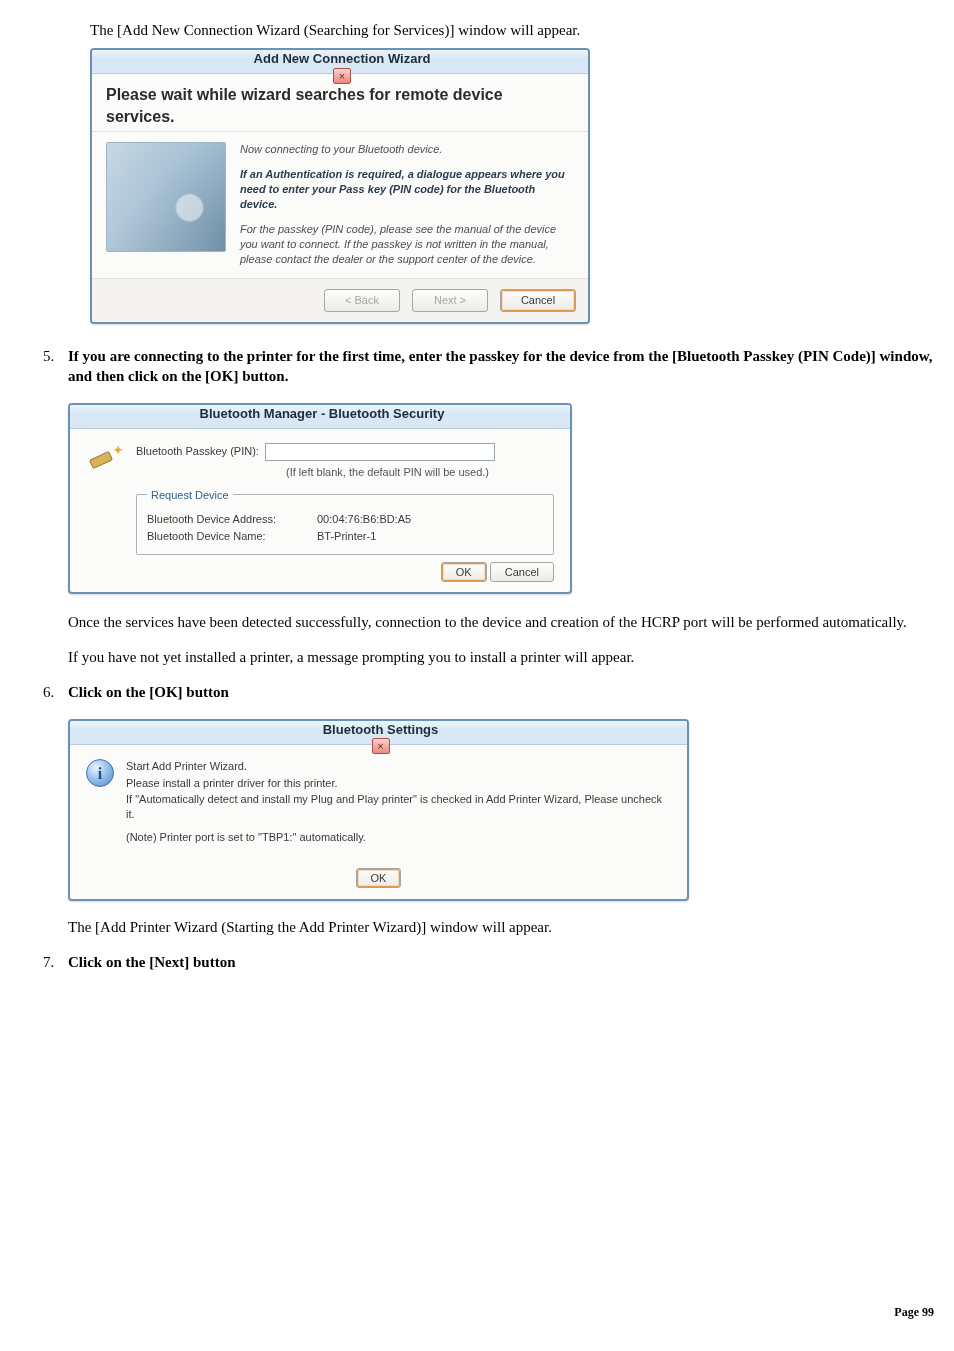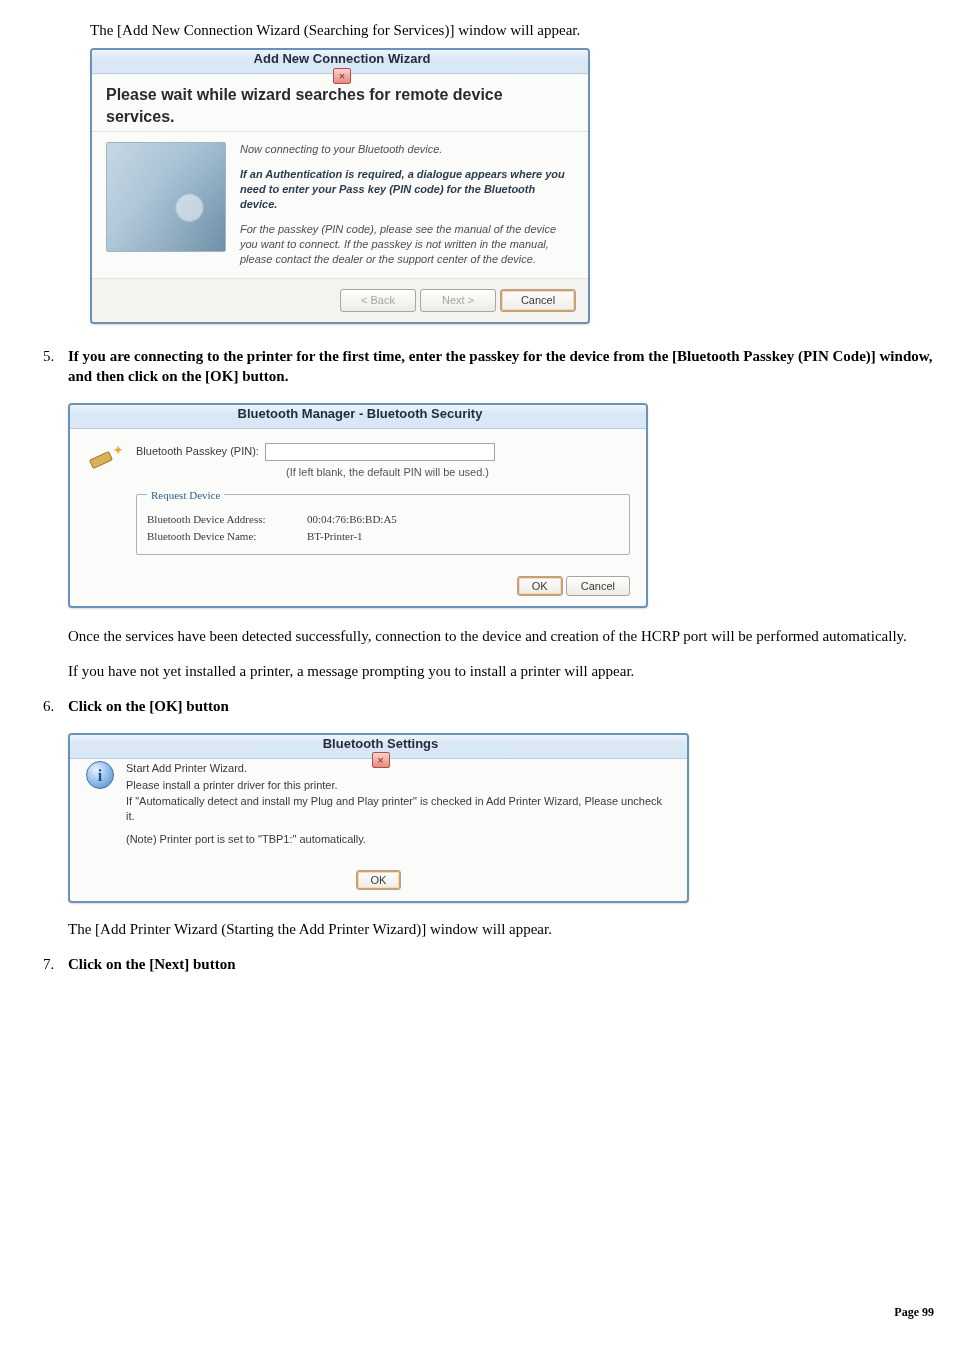--- a/index.html
+++ b/index.html
@@ -21,21 +21,21 @@
   .bold { font-weight: bold; }
   .dialog {
     border: 2px solid #6a92b6;
     background: #fbfbf9;
     border-radius: 4px;
     box-shadow: 0 1px 2px rgba(0,0,0,.15);
     margin-top: 6px;
     overflow: hidden;
   }
   .dialog-wide { width: 621px; }
-  .dialog-mid  { width: 580px; }
+  .dialog-mid  { width: 504px; }
   .dialog-narrow { width: 500px; }
   .titlebar {
     background: linear-gradient(#edf4fb,#d8e7f5 40%,#dae8f5);
     border-bottom: 1px solid #b7cce0;
     display: flex;
     align-items: center;
     justify-content: space-between;
     padding: 0 4px 0 8px;
     height: 24px;
     flex-direction: column;
@@ -88,21 +88,21 @@
       radial-gradient(circle at 70% 60%, rgba(255,255,255,.5) 0 12%, transparent 14%),
       linear-gradient( to top right, rgba(255,255,255,.15), transparent 60%);
   }
   .wiz-text { flex: 1 1 auto; }
   .wiz-text p { margin: 0 0 10px 0; font-style: italic; }
   .btnrow {
     border-top: 1px solid #e3e3df;
     padding: 10px 12px;
     display: flex;
     justify-content: flex-end;
-    gap: 4px;
+    gap: 12px;
     background: #f4f3ef;
   }
   .winbtn {
     font-family: Tahoma, Arial, sans-serif;
     font-size: 11px;
     color: #3a3a3a;
     border: 1px solid #a6a6a1;
     background: linear-gradient(#fefefe,#ecebe6);
     border-radius: 3px;
     padding: 3px 14px;
@@ -134,33 +134,32 @@
   }
   .sec-form { flex: 1 1 auto; }
   .sec-form .row { margin-bottom: 4px; }
   .pin-input {
     display:inline-block; width: 230px; height: 18px;
     border:1px solid #9ba6ae; background:#fff; vertical-align:middle;
   }
   fieldset.req {
     border:1px solid #a9b3ba;
     border-radius:2px;
-    margin: 8px 0 24px 0;
+    margin: 8px 0 10px 0;
     padding: 8px 10px 8px 10px;
-    font-family: Liberation Serif, serif;
   }
   fieldset.req legend {
     font-size:11px; color:#2f5f8f; padding:0 4px;
   }
-  .fieldrow { display:flex; gap:0; margin:2px 0; }
+  .fieldrow { display:flex; gap:10px; margin:2px 0; }
   .fieldrow .lab { width:160px; color:#3a3a3a; }
   .sec-btns { text-align: right; }
   .sec-btns .winbtn { min-width: 72px; }
   .settings-body{
-    display:flex; gap:12px; padding:2px 16px 14px 16px;
+    display:flex; gap:12px; padding:14px 16px 14px 16px;
     font-family: Tahoma, Arial, sans-serif; font-size:11px; color:#3a3a3a;
   }
   .info-ico{
     width:28px;height:28px;flex:0 0 auto;border-radius:50%;
     background:radial-gradient(circle at 35% 30%, #eaf4ff, #8ab7e6 55%, #4e86c0);
     border:1px solid #3f72a6; position:relative;
   }
   .info-ico::before{content:"i";position:absolute;left:0;right:0;top:3px;text-align:center;
     font-family:Georgia,serif;font-weight:bold;color:#1d4f86;font-size:16px;}
   .settings-text{flex:1 1 auto;}

